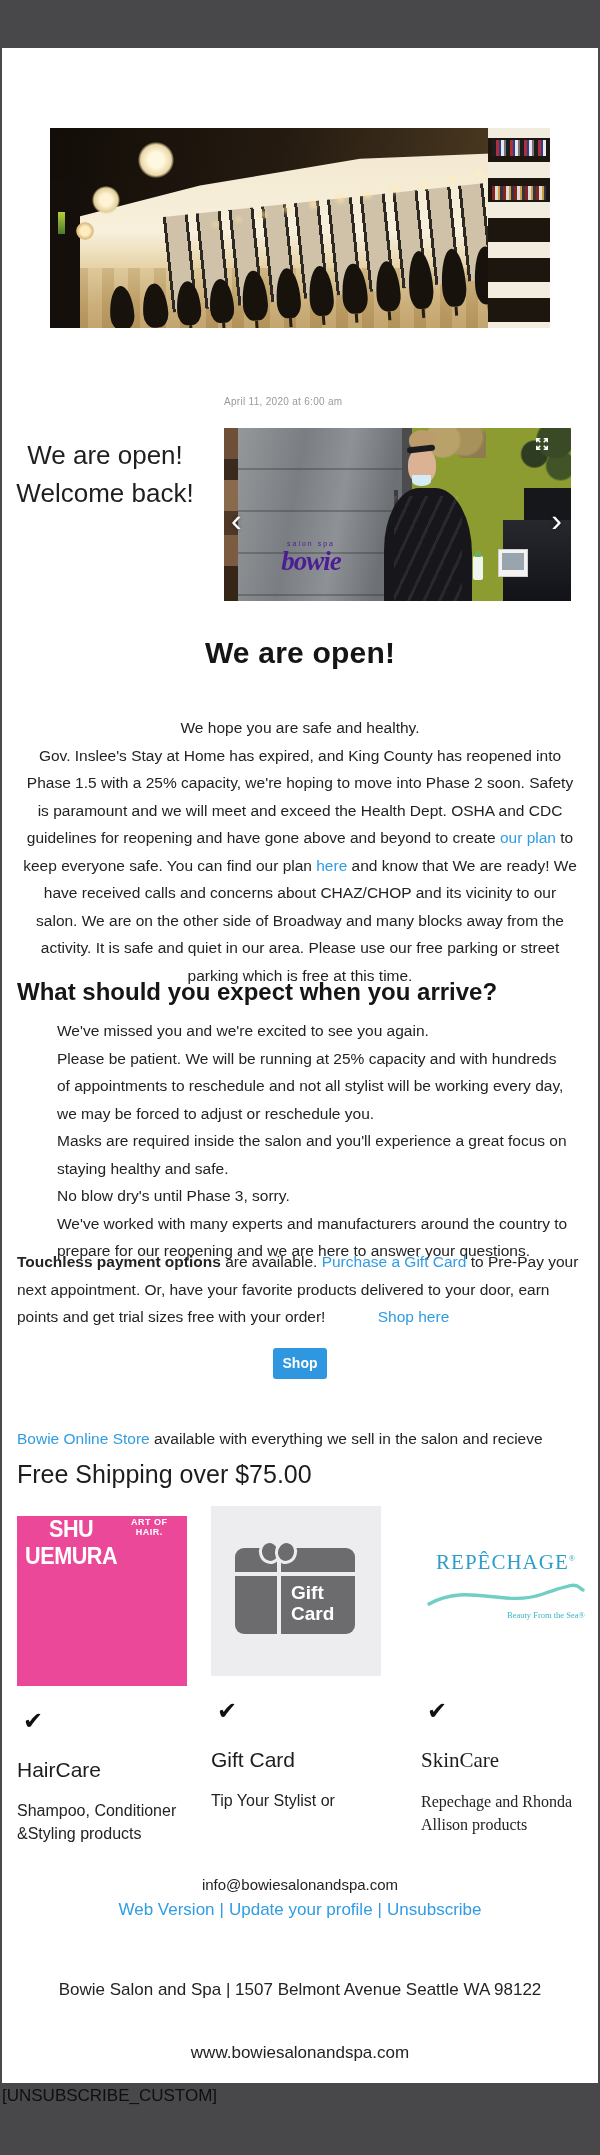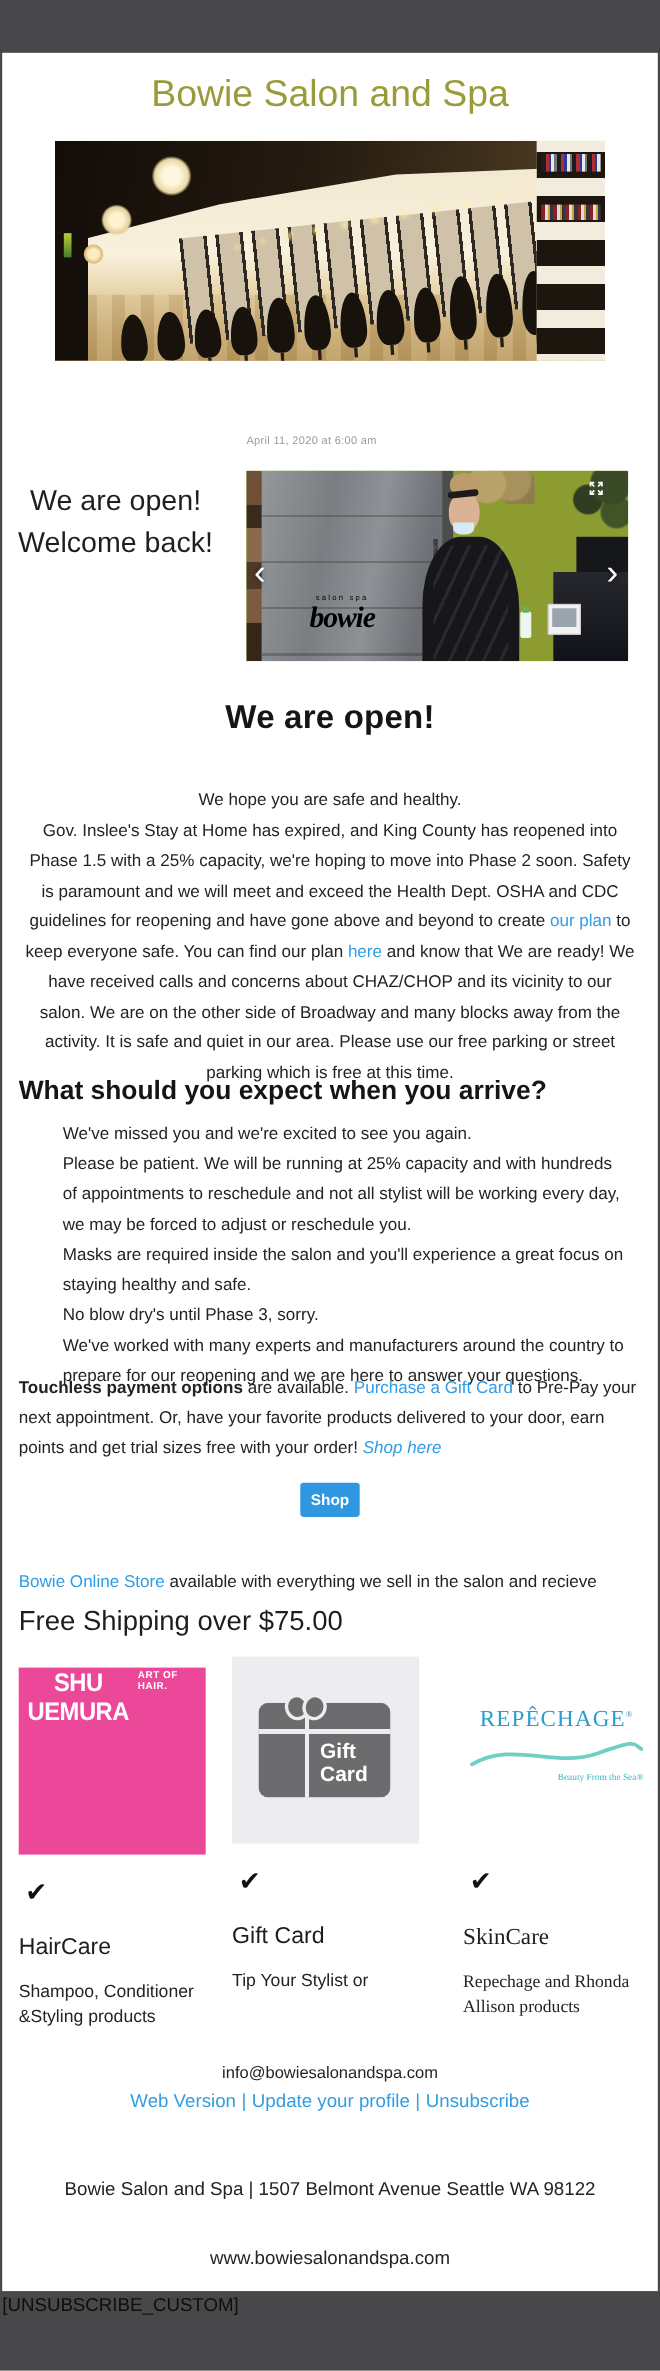--- a/index.html
+++ b/index.html
@@ -79,53 +79,53 @@
   .c-sanitizer:after{content:"";position:absolute;left:2px;top:-5px;width:6px;height:6px;background:#6fae58;}
   .c-photo{left:274px;top:121px;width:28px;height:26px;background:#f2f2f2;border:1px solid #cfcfcf;}
   .c-photo:after{content:"";position:absolute;left:3px;top:3px;right:3px;bottom:6px;background:#9aa4ad;}
   .c-bun{left:185px;top:2px;width:26px;height:20px;background:#bb9c6a;border-radius:50% 50% 40% 40%;}
   .c-head{left:184px;top:20px;width:28px;height:36px;background:#dbb294;border-radius:46%;}
   .c-glasses{left:183px;top:18px;width:28px;height:6px;background:#1c1c1e;border-radius:3px;transform:rotate(-6deg);}
   .c-mask{left:188px;top:47px;width:19px;height:11px;background:#d5ecf6;border-radius:0 0 45% 45%;}
   .c-body{left:160px;top:60px;width:88px;height:113px;background:#17171b;border-radius:40% 42% 6% 6%/55% 58% 0 0;}
   .c-body:after{content:"";position:absolute;inset:8px 10px 0 10px;
            background:repeating-linear-gradient(115deg,rgba(255,255,255,.08) 0 3px,transparent 3px 14px);}
-  .c-logo{left:44px;top:112px;width:86px;text-align:center;color:#000000;}
+  .c-logo{left:44px;top:112px;width:86px;text-align:center;color:#4c1d95;}
   .c-logo .sub{position:static;display:block;font-size:7px;letter-spacing:2px;}
   .c-logo .main{position:static;display:block;font-family:"Liberation Serif",serif;font-style:italic;
                 font-weight:700;font-size:27px;line-height:28px;letter-spacing:-1px;}
   .c-nav{color:#ffffff;font-size:32px;line-height:32px;top:76px;text-shadow:0 0 4px rgba(0,0,0,.45);cursor:pointer;}
   .c-prev{left:7px;}
   .c-next{right:9px;}
   .c-expand{right:22px;top:9px;width:14px;height:14px;cursor:pointer;}
 
   
   .open-heading{position:absolute;top:588px;left:0;width:100%;margin:0;text-align:center;
                 font-size:30px;font-weight:800;color:#151515;letter-spacing:.2px;}
   .intro{position:absolute;top:666px;left:20px;width:556px;margin:0;text-align:center;
          font-size:15.5px;line-height:27.5px;color:#232323;}
   .expect-heading{position:absolute;top:930px;left:15px;margin:0;font-size:24px;font-weight:700;color:#151515;}
   .expect-list{position:absolute;top:969px;left:55px;width:514px;font-size:15.5px;line-height:27.5px;color:#232323;}
   .payment{position:absolute;top:1200px;left:15px;width:562px;margin:0;
            font-size:15.5px;line-height:27.5px;color:#232323;}
   a.lnk{color:#2f9ce4;text-decoration:none;cursor:pointer;}
-  a.lnk.it{font-style:italic;}
+  a.lnk.it{margin-left:48px;}
   .shop-row{position:absolute;top:1300px;left:0;width:100%;text-align:center;}
   .shop-btn{display:inline-block;min-width:50px;height:31px;line-height:31px;background:#2e97e0;color:#fff;
             font-size:14px;font-weight:700;border-radius:3px;text-decoration:none;cursor:pointer;padding:0 2px;}
   .store-line{position:absolute;top:1382px;left:15px;width:566px;margin:0;font-size:15.5px;color:#232323;}
   .shipping{position:absolute;top:1412px;left:15px;font-size:25px;color:#1d1d1d;}
 
   
   .col{position:absolute;top:1458px;width:186px;}
   .col1{left:15px;} .col2{left:209px;} .col3{left:419px;font-family:Liberation Serif, serif;}
   .p-img{position:relative;width:170px;height:170px;overflow:hidden;}
   .col1 .p-img{background:#ec4899;display:flex;flex-direction:row;justify-content:center;margin-top:10px;}
   .shu-main{color:#fff;font-size:23px;font-weight:700;text-align:center;transform:scaleX(.94);letter-spacing:-.5px;}
-  .shu-sub{color:#fff;font-size:9px;font-weight:700;text-align:left;padding-right:14px;margin-top:1px;letter-spacing:.5px;}
+  .shu-sub{color:#fff;font-size:9px;font-weight:700;text-align:center;padding-right:14px;margin-top:1px;letter-spacing:.5px;}
   .col2 .p-img{background:#ededef;}
   .gc-card{position:absolute;left:24px;top:42px;width:120px;height:86px;background:#6c6c6e;border-radius:9px;
            background-image:linear-gradient(90deg,transparent 0 42px,#ededef 42px 46px,transparent 46px),
                             linear-gradient(180deg,transparent 0 24px,#ededef 24px 28px,transparent 28px);}
   .gc-bow1,.gc-bow2{position:absolute;top:-8px;width:16px;height:18px;border:3px solid #ededef;border-radius:50%;background:#6c6c6e;}
   .gc-bow1{left:24px;transform:rotate(-18deg);} .gc-bow2{left:40px;transform:rotate(18deg);}
   .gc-text{position:absolute;left:56px;top:34px;color:#fff;font-weight:700;font-size:19px;line-height:21px;}
   .col3 .p-img{background:#fff;}
   .rep-name{position:absolute;left:0;top:44px;width:100%;text-align:center;color:#2f9dc9;
             font-size:21px;letter-spacing:1px;font-weight:400;}
@@ -147,21 +147,20 @@
   .f-site{top:1995px;font-size:17px;}
 </style>
 </head>
 <body>
 
 <div id="canvas">
   <div class="topband"></div>
 
   <div class="page">
 
-    <h1 class="brand">Bowie Salon and Spa</h1>
 
     <div class="hero">
       <div class="h-floor"></div>
       <div class="h-mirrors"></div>
       <div class="h-chairs">
         <i></i>
           <i></i>
           <i></i>
           <i></i>
           <i></i>

